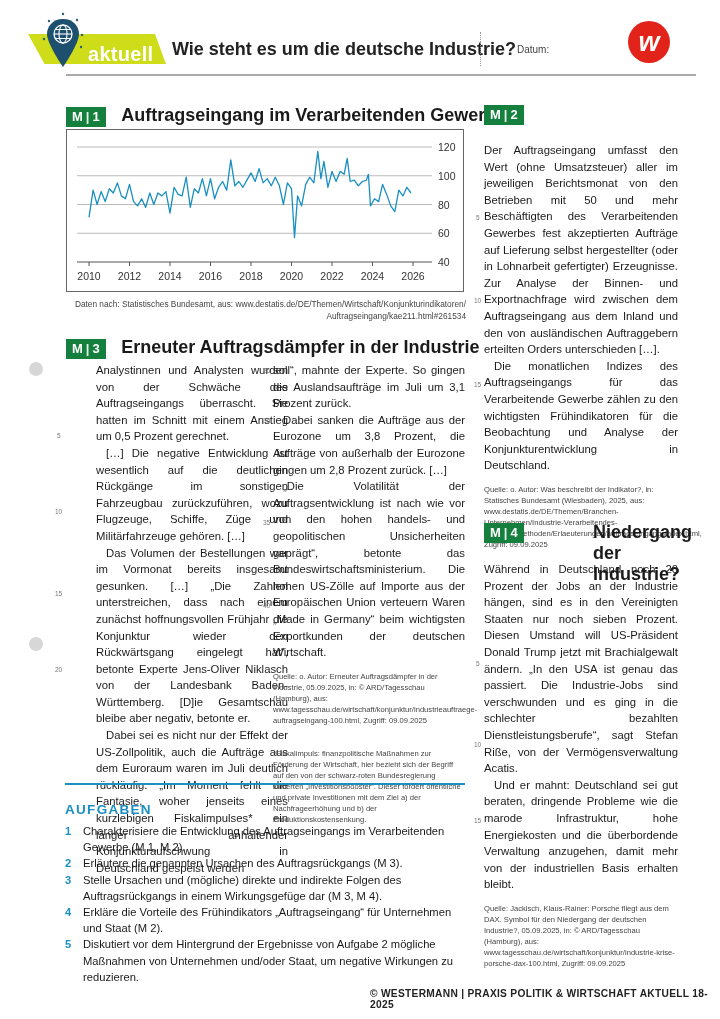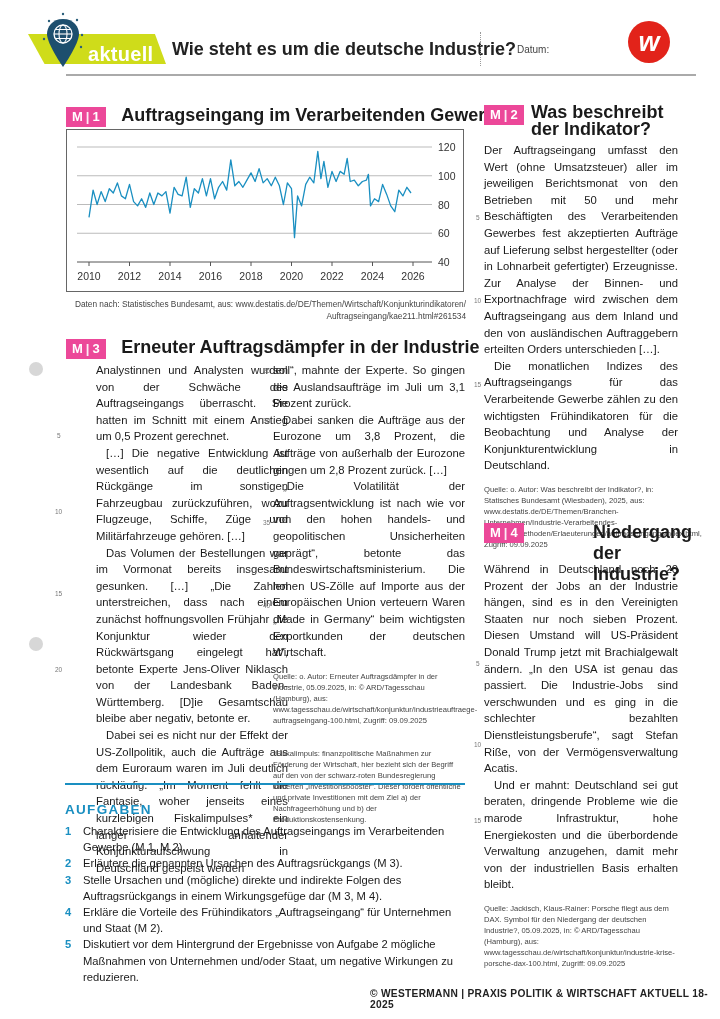--- a/index.html
+++ b/index.html
@@ -10,21 +10,21 @@
   .hdr-band { left: 28px; top: 34px; width: 138px; height: 30px; background: #cfdc1a; clip-path: polygon(0 0, 92% 0, 100% 100%, 12% 100%); }
   .hdr-pin { left: 41px; top: 11px; width: 44px; height: 60px; }
   .hdr-aktuell { left: 88px; top: 43px; font-size: 20px; font-weight: bold; color: #fff; letter-spacing: 0.3px; }
   .hdr-title { left: 172px; top: 39px; font-size: 18px; font-weight: bold; color: #222; }
   .hdr-sep { left: 480px; top: 32px; height: 34px; border-left: 1px dotted #999; }
   .hdr-datum { left: 489px; top: 44px; font-size: 10px; color: #444; margin-left: 28px; }
   .hdr-line { left: 66px; top: 74px; width: 630px; height: 2px; background: #aaa; }
   .logo { left: 628px; top: 21px; width: 42px; height: 42px; border-radius: 50%; background: #e2231a; color: #fff; font-size: 27px; font-weight: bold; font-style: italic; text-align: center; line-height: 42px; }
 
   
-  .badge { display: inline-block; background: #ec4899; color: #fff; font-weight: bold; font-size: 13px; padding: 2px 6px; line-height: 16px; }
+  .badge { display: inline-block; background: #15803d; color: #fff; font-weight: bold; font-size: 13px; padding: 2px 6px; line-height: 16px; }
   .badge .bar { opacity: 0.9; margin: 0 3px; }
   .m-title { font-weight: bold; font-size: 18px; color: #1a1a1a; }
 
   
   .chart-box { left: 66px; top: 129px; width: 398px; height: 163px; border: 1.5px solid #666; }
   .chart-src { left: 66px; top: 298px; width: 400px; font-size: 8.3px; line-height: 12px; color: #444; text-align: right; }
 
   
   .col { font-size: 11.3px; line-height: 16.6px; color: #1a1a1a; }
   .col p { text-align: justify; }
@@ -132,21 +132,20 @@
   <p class="src" style="margin-top:10px; text-align:left;">Quelle: o. Autor: Erneuter Auftragsdämpfer in der Industrie, 05.09.2025, in: © ARD/Tagesschau (Hamburg), aus: www.tagesschau.de/wirtschaft/konjunktur/industrieauftraege-auftragseingang-100.html, Zugriff: 09.09.2025</p>
   <p class="src" style="margin-top:22px; text-align:left;">*Fiskalimpuls: finanzpolitische Maßnahmen zur Förderung der Wirtschaft, hier bezieht sich der Begriff auf den von der schwarz-roten Bundesregierung initiierten „Investitionsbooster“. Dieser fördert öffentliche und private Investitionen mit dem Ziel a) der Nachfrageerhöhung und b) der Produktionskostensenkung.</p>
 </div>
 <span class="lnum" style="left:263px; top:367px;">25</span>
 <span class="lnum" style="left:263px; top:417px;">30</span>
 <span class="lnum" style="left:263px; top:519px;">35</span>
 <span class="lnum" style="left:263px; top:602px;">40</span>
 
 <div class="abs" style="left:484px; top:104px; width:180px;">
   <span class="badge" style="position:absolute; left:0; top:1px;"><span>M</span><span class="bar">|</span><span>2</span></span>
-  <div class="m-title" style="margin-left:47px; line-height:17px;">Was beschreibt der Indikator?</div>
 </div>
 <div class="abs col" style="left:484px; top:142px; width:194px;">
   <p>Der Auftragseingang umfasst den Wert (ohne Umsatzsteuer) aller im jeweiligen Berichtsmonat von den Betrieben mit 50 und mehr Beschäftigten des Verarbeitenden Gewerbes fest akzeptierten Aufträge auf Lieferung selbst hergestellter (oder in Lohnarbeit gefertigter) Erzeugnisse. Zur Analyse der Binnen- und Exportnachfrage wird zwischen dem Auftragseingang aus dem Inland und den von ausländischen Auftraggebern erteilten Orders unterschieden […].</p>
   <p class="ind">Die monatlichen Indizes des Auftragseingangs für das Verarbeitende Gewerbe zählen zu den wichtigsten Frühindikatoren für die Beobachtung und Analyse der Konjunkturentwicklung in Deutschland.</p>
   <p class="src" style="margin-top:10px; text-align:left;">Quelle: o. Autor: Was beschreibt der Indikator?, in: Statisches Bundesamt (Wiesbaden), 2025, aus: www.destatis.de/DE/Themen/Branchen-Unternehmen/Industrie-Verarbeitendes-Gewerbe/Methoden/Erlaeuterungen/auftragseingangsindex.html, Zugriff: 09.09.2025</p>
 </div>
 <span class="lnum" style="left:476px; top:214px;">5</span>
 <span class="lnum" style="left:474px; top:297px;">10</span>
 <span class="lnum" style="left:474px; top:381px;">15</span>
 

